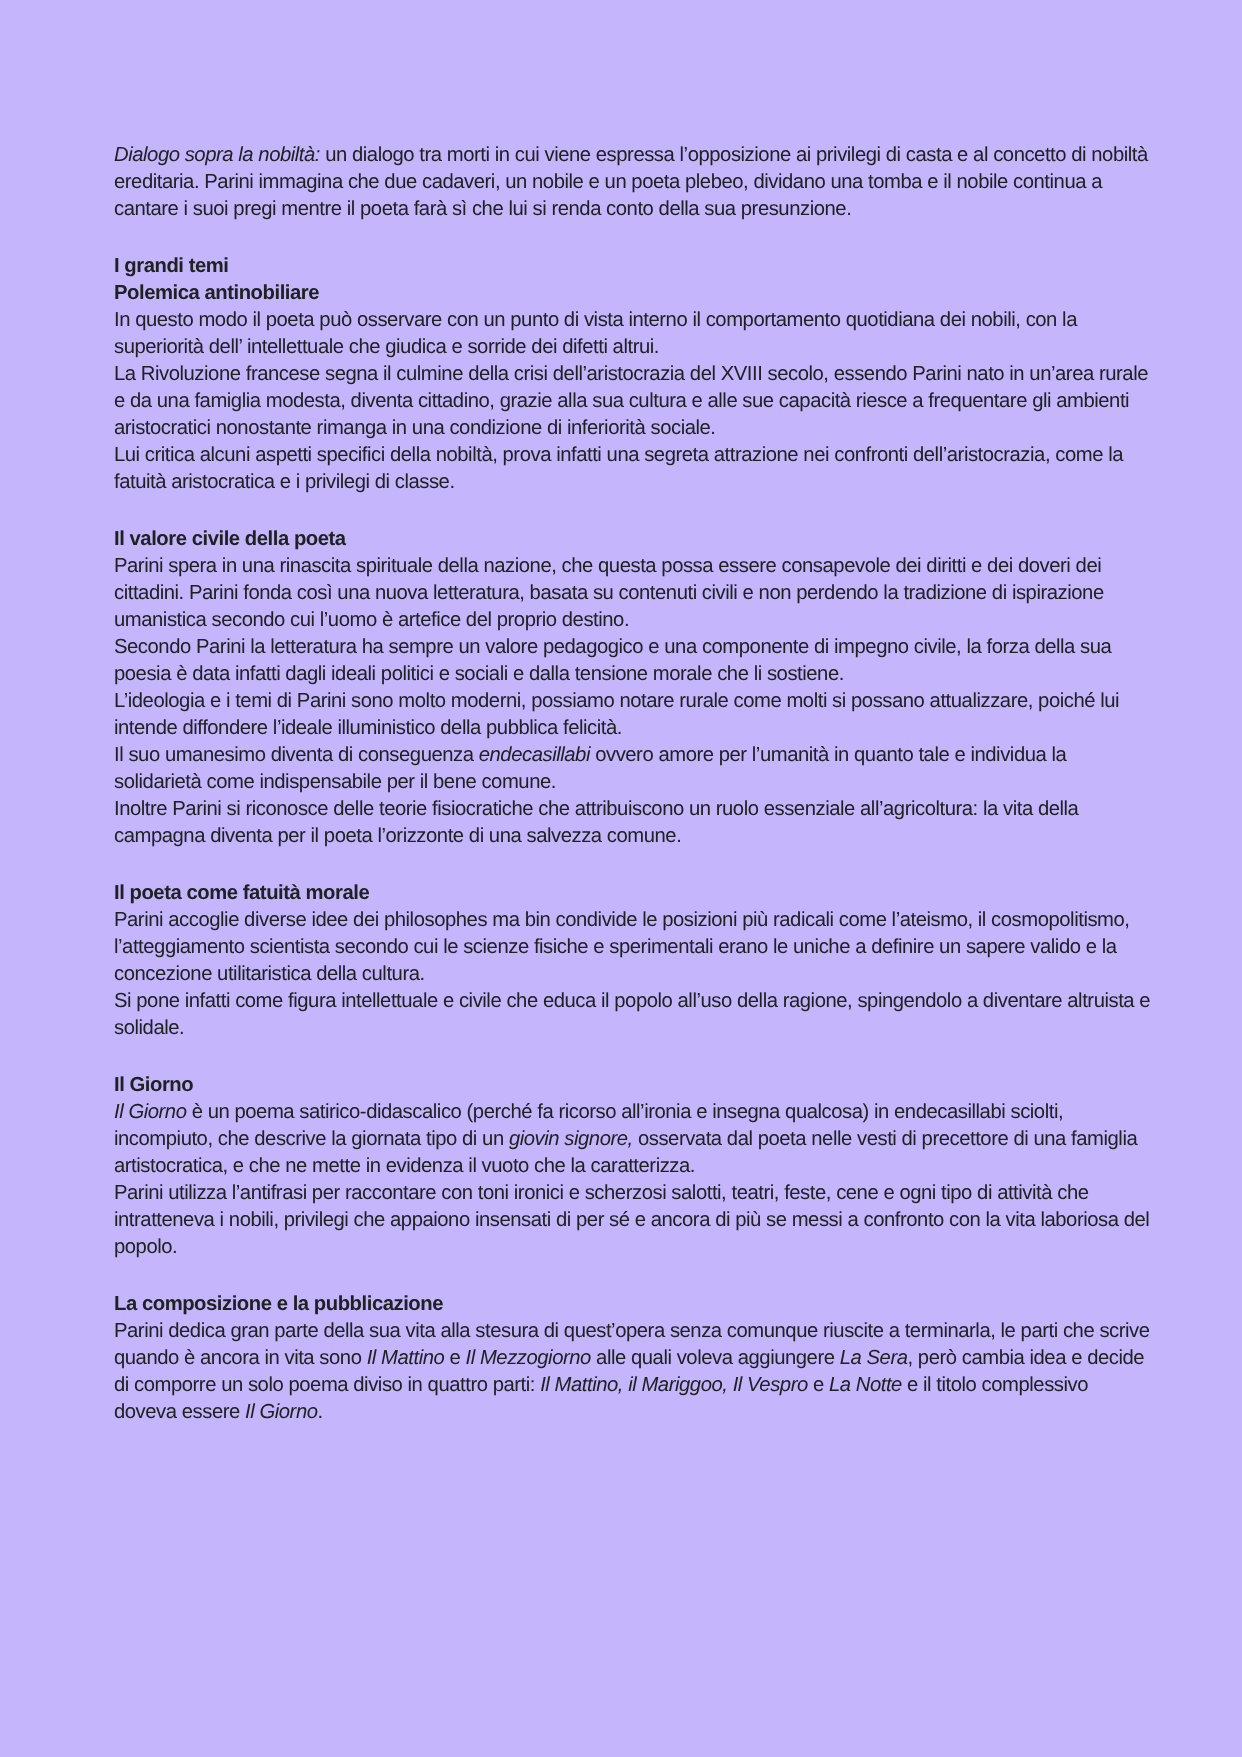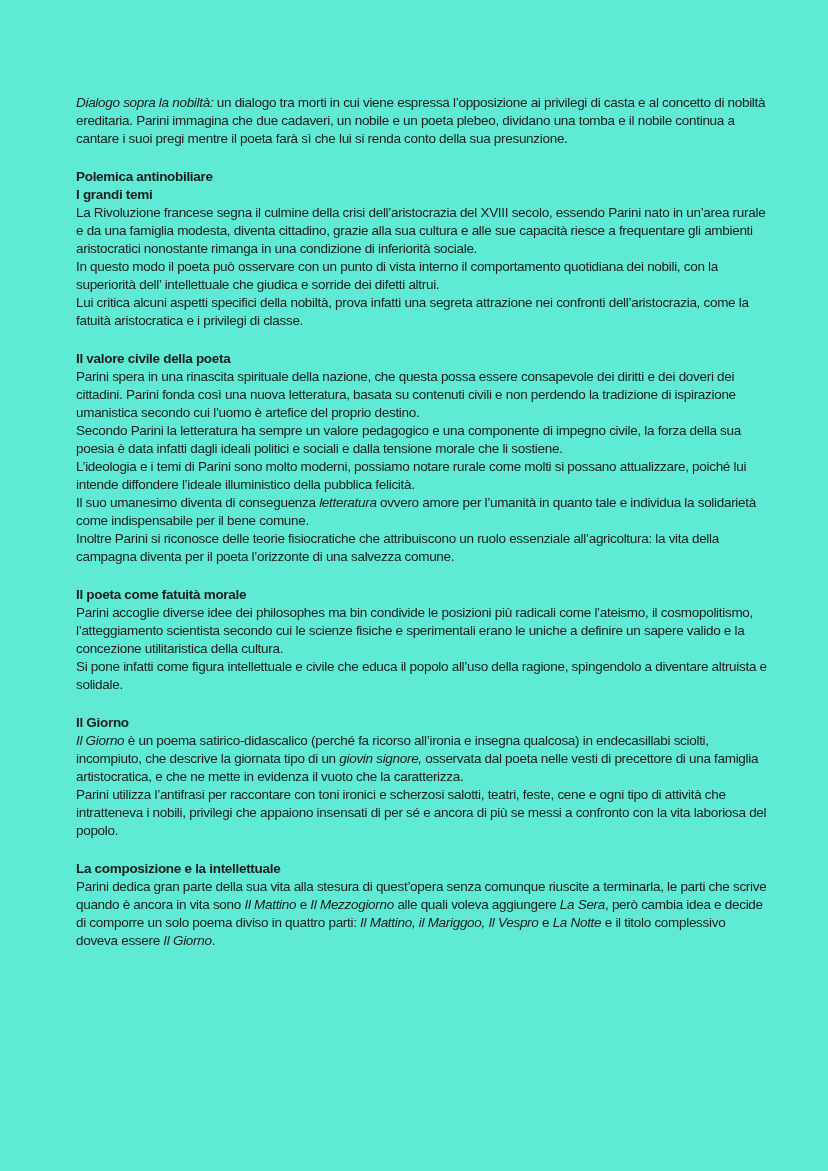--- a/index.html
+++ b/index.html
@@ -14,21 +14,21 @@
     position: relative;
     overflow: hidden;
     font-family: "Liberation Sans", sans-serif;
   }
   .page {
     position: absolute;
     left: 0;
     top: 0;
     width: 828px;
     height: 1171px;
-    background: #5eead4;
+    background: #c4b5fd;
   }
   .content {
     position: absolute;
     left: 76px;
     top: 94px;
     width: 692px;
     color: #212121;
     font-size: 13.5px;
     line-height: 18px;
     letter-spacing: -0.3px;
@@ -48,37 +48,37 @@
     font-style: italic;
   }
 </style>
 </head>
 <body>
 
 <div class="page">
   <div class="content" id="doc-content" style="color: rgb(33, 33, 33);">
       <p class="para"><span class="run-italic">Dialogo sopra la nobiltà:</span><span class="run"> un dialogo tra morti in cui viene espressa l’opposizione ai privilegi di casta e al concetto di nobiltà ereditaria. Parini immagina che due cadaveri, un nobile e un poeta plebeo, dividano una tomba e il nobile continua a cantare i suoi pregi mentre il poeta farà sì che lui si renda conto della sua presunzione.</span></p>
       <div class="gap"></div>
+      <p class="heading"><span class="run">I grandi temi</span></p>
       <p class="heading"><span class="run">Polemica antinobiliare</span></p>
-      <p class="heading"><span class="run">I grandi temi</span></p>
+      <p class="para"><span class="run">In questo modo il poeta può osservare con un punto di vista interno il comportamento quotidiana dei nobili, con la superiorità dell’ intellettuale che giudica e sorride dei difetti altrui.</span></p>
       <p class="para"><span class="run">La Rivoluzione francese segna il culmine della crisi dell’aristocrazia del XVIII secolo, essendo Parini nato in un’area rurale e da una famiglia modesta, diventa cittadino, grazie alla sua cultura e alle sue capacità riesce a frequentare gli ambienti aristocratici nonostante rimanga in una condizione di inferiorità sociale.</span></p>
-      <p class="para"><span class="run">In questo modo il poeta può osservare con un punto di vista interno il comportamento quotidiana dei nobili, con la superiorità dell’ intellettuale che giudica e sorride dei difetti altrui.</span></p>
       <p class="para"><span class="run">Lui critica alcuni aspetti specifici della nobiltà, prova infatti una segreta attrazione nei confronti dell’aristocrazia, come la fatuità aristocratica e i privilegi di classe.</span></p>
       <div class="gap"></div>
       <p class="heading"><span class="run">Il valore civile della poeta</span></p>
       <p class="para"><span class="run">Parini spera in una rinascita spirituale della nazione, che questa possa essere consapevole dei diritti e dei doveri dei cittadini. Parini fonda così una nuova letteratura, basata su contenuti civili e non perdendo la tradizione di ispirazione umanistica secondo cui l’uomo è artefice del proprio destino.</span></p>
       <p class="para"><span class="run">Secondo Parini la letteratura ha sempre un valore pedagogico e una componente di impegno civile, la forza della sua poesia è data infatti dagli ideali politici e sociali e dalla tensione morale che li sostiene.</span></p>
       <p class="para"><span class="run">L’ideologia e i temi di Parini sono molto moderni, possiamo notare rurale come molti si possano attualizzare, poiché lui intende diffondere l’ideale illuministico della pubblica felicità.</span></p>
-      <p class="para"><span class="run">Il suo umanesimo diventa di conseguenza </span><span class="run-italic">letteratura</span><span class="run"> ovvero amore per l’umanità in quanto tale e individua la solidarietà come indispensabile per il bene comune.</span></p>
+      <p class="para"><span class="run">Il suo umanesimo diventa di conseguenza </span><span class="run-italic">endecasillabi</span><span class="run"> ovvero amore per l’umanità in quanto tale e individua la solidarietà come indispensabile per il bene comune.</span></p>
       <p class="para"><span class="run">Inoltre Parini si riconosce delle teorie fisiocratiche che attribuiscono un ruolo essenziale all’agricoltura: la vita della campagna diventa per il poeta l’orizzonte di una salvezza comune.</span></p>
       <div class="gap"></div>
       <p class="heading"><span class="run">Il poeta come fatuità morale</span></p>
       <p class="para"><span class="run">Parini accoglie diverse idee dei philosophes ma bin condivide le posizioni più radicali come l’ateismo, il cosmopolitismo, l’atteggiamento scientista secondo cui le scienze fisiche e sperimentali erano le uniche a definire un sapere valido e la concezione utilitaristica della cultura.</span></p>
       <p class="para"><span class="run">Si pone infatti come figura intellettuale e civile che educa il popolo all’uso della ragione, spingendolo a diventare altruista e solidale.</span></p>
       <div class="gap"></div>
       <p class="heading"><span class="run">Il Giorno</span></p>
       <p class="para"><span class="run-italic">Il Giorno</span><span class="run"> è un poema satirico-didascalico (perché fa ricorso all’ironia e insegna qualcosa) in endecasillabi sciolti, incompiuto, che descrive la giornata tipo di un </span><span class="run-italic">giovin signore,</span><span class="run"> osservata dal poeta nelle vesti di precettore di una famiglia artistocratica, e che ne mette in evidenza il vuoto che la caratterizza.</span></p>
       <p class="para"><span class="run">Parini utilizza l’antifrasi per raccontare con toni ironici e scherzosi salotti, teatri, feste, cene e ogni tipo di attività che intratteneva i nobili, privilegi che appaiono insensati di per sé e ancora di più se messi a confronto con la vita laboriosa del popolo.</span></p>
       <div class="gap"></div>
-      <p class="heading"><span class="run">La composizione e la intellettuale</span></p>
+      <p class="heading"><span class="run">La composizione e la pubblicazione</span></p>
       <p class="para"><span class="run">Parini dedica gran parte della sua vita alla stesura di quest’opera senza comunque riuscite a terminarla, le parti che scrive quando è ancora in vita sono </span><span class="run-italic">Il Mattino</span><span class="run"> e </span><span class="run-italic">Il Mezzogiorno</span><span class="run"> alle quali voleva aggiungere </span><span class="run-italic">La Sera</span><span class="run">, però cambia idea e decide di comporre un solo poema diviso in quattro parti: </span><span class="run-italic">Il Mattino, il Mariggoo,</span><span class="run"> </span><span class="run-italic">Il Vespro</span><span class="run"> e </span><span class="run-italic">La Notte</span><span class="run"> e il titolo complessivo doveva essere </span><span class="run-italic">Il Giorno</span><span class="run">.</span></p>
     </div>
 </div>
 
 </body></html>

